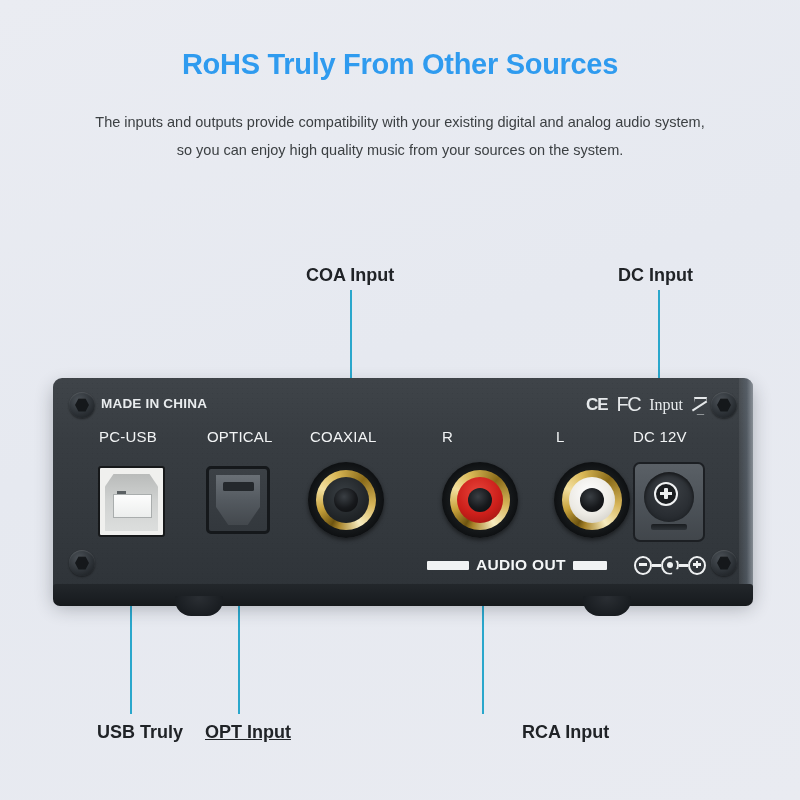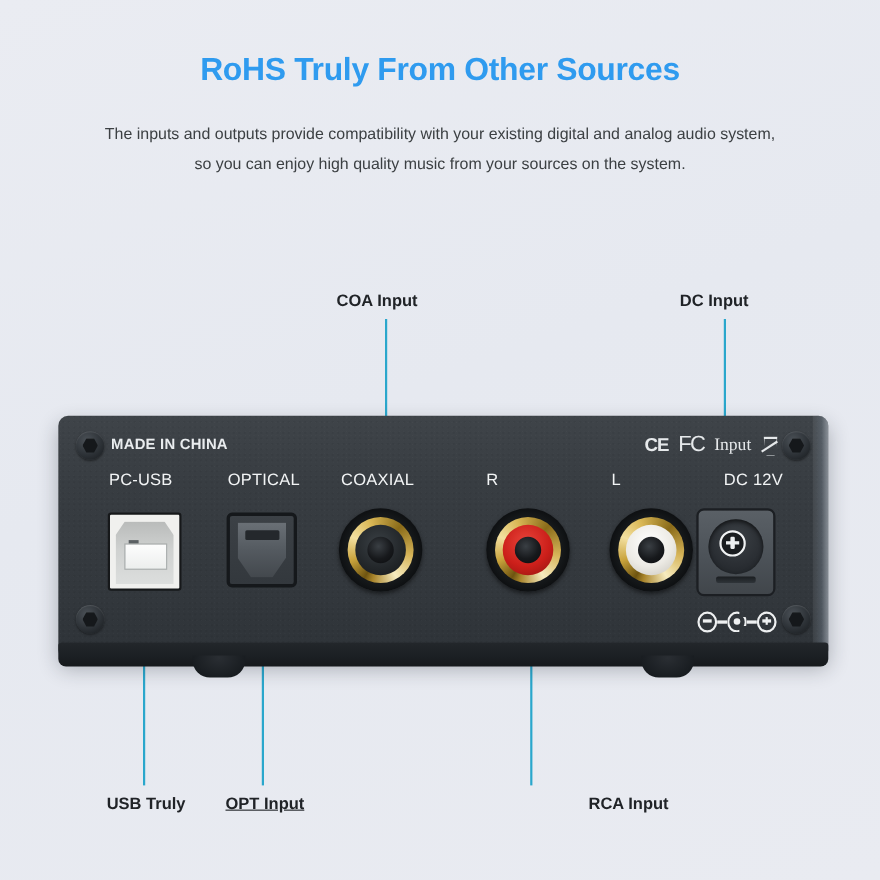--- a/index.html
+++ b/index.html
@@ -34,30 +34,30 @@
     width: 620px;
     text-align: center;
     font-size: 14.5px;
     line-height: 28px;
     color: #3c4043;
   }
 
   
   .callout-label {
     position: absolute;
-    font-size: 15px;
+    font-size: 18px;
     font-weight: bold;
     color: #202327;
     white-space: nowrap;
   }
   #lbl-coa  { left: 306px; top: 265px; }
   #lbl-dc   { left: 618px; top: 265px; }
   #lbl-usb  { left: 97px;  top: 722px; }
   #lbl-opt  { left: 205px; top: 722px; text-decoration: underline; }
-  #lbl-rca  { left: 491px; top: 722px; padding-left: 44px; }
+  #lbl-rca  { left: 478px; top: 722px; padding-left: 44px; }
 
   
   .cline {
     position: absolute;
     background: #2aa7cc;
   }
   .cline.v { width: 2px; }
   .cline.h { height: 2px; }
 
   
@@ -190,21 +190,21 @@
     font-weight: normal;
     color: #f2f4f5;
     letter-spacing: 0.2px;
     white-space: nowrap;
   }
   #pl-usb  { left: 46px;  }
   #pl-opt  { left: 154px; }
   #pl-coa  { left: 257px; }
   #pl-r    { left: 389px; }
   #pl-l    { left: 503px; }
-  #pl-dc   { left: 580px; margin-left: 25px; }
+  #pl-dc   { left: 580px; }
 
   
   
   #usb-port {
     position: absolute;
     left: 45px; top: 88px;
     width: 67px; height: 71px;
     background: #f0f0ee;
     border: 2.5px solid #16181a;
     border-radius: 3px;
@@ -521,14 +521,19 @@
     <span class="pline"></span>
     <span class="cmid"></span>
     <span class="pline"></span>
     <span class="circ">
         <span class="h"></span>
         <span class="v"></span>
       </span>
   </div>
 
 
+  <div class="band" id="band-out">
+    <span class="rule a"></span>
+    <span class="txt">AUDIO OUT</span>
+    <span class="rule b"></span>
+  </div>
 
 </div>
 
 </body></html>

